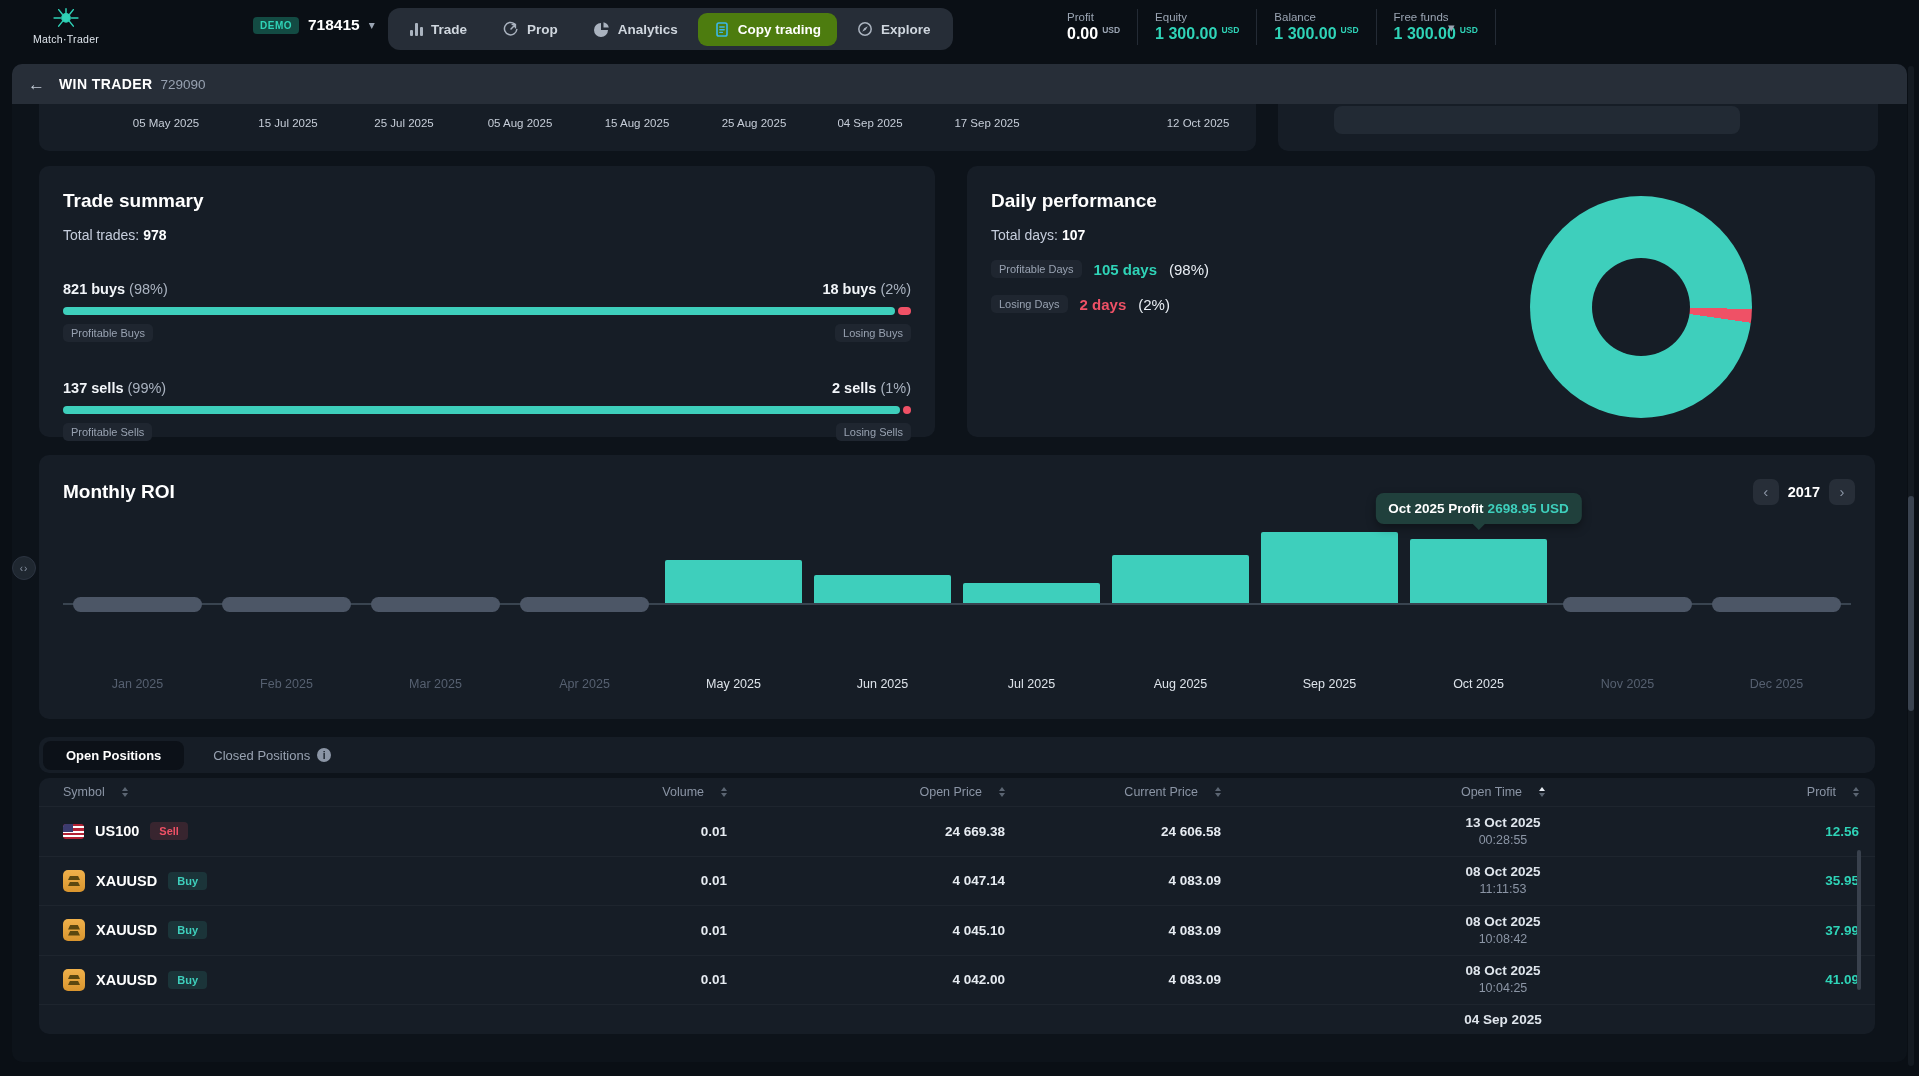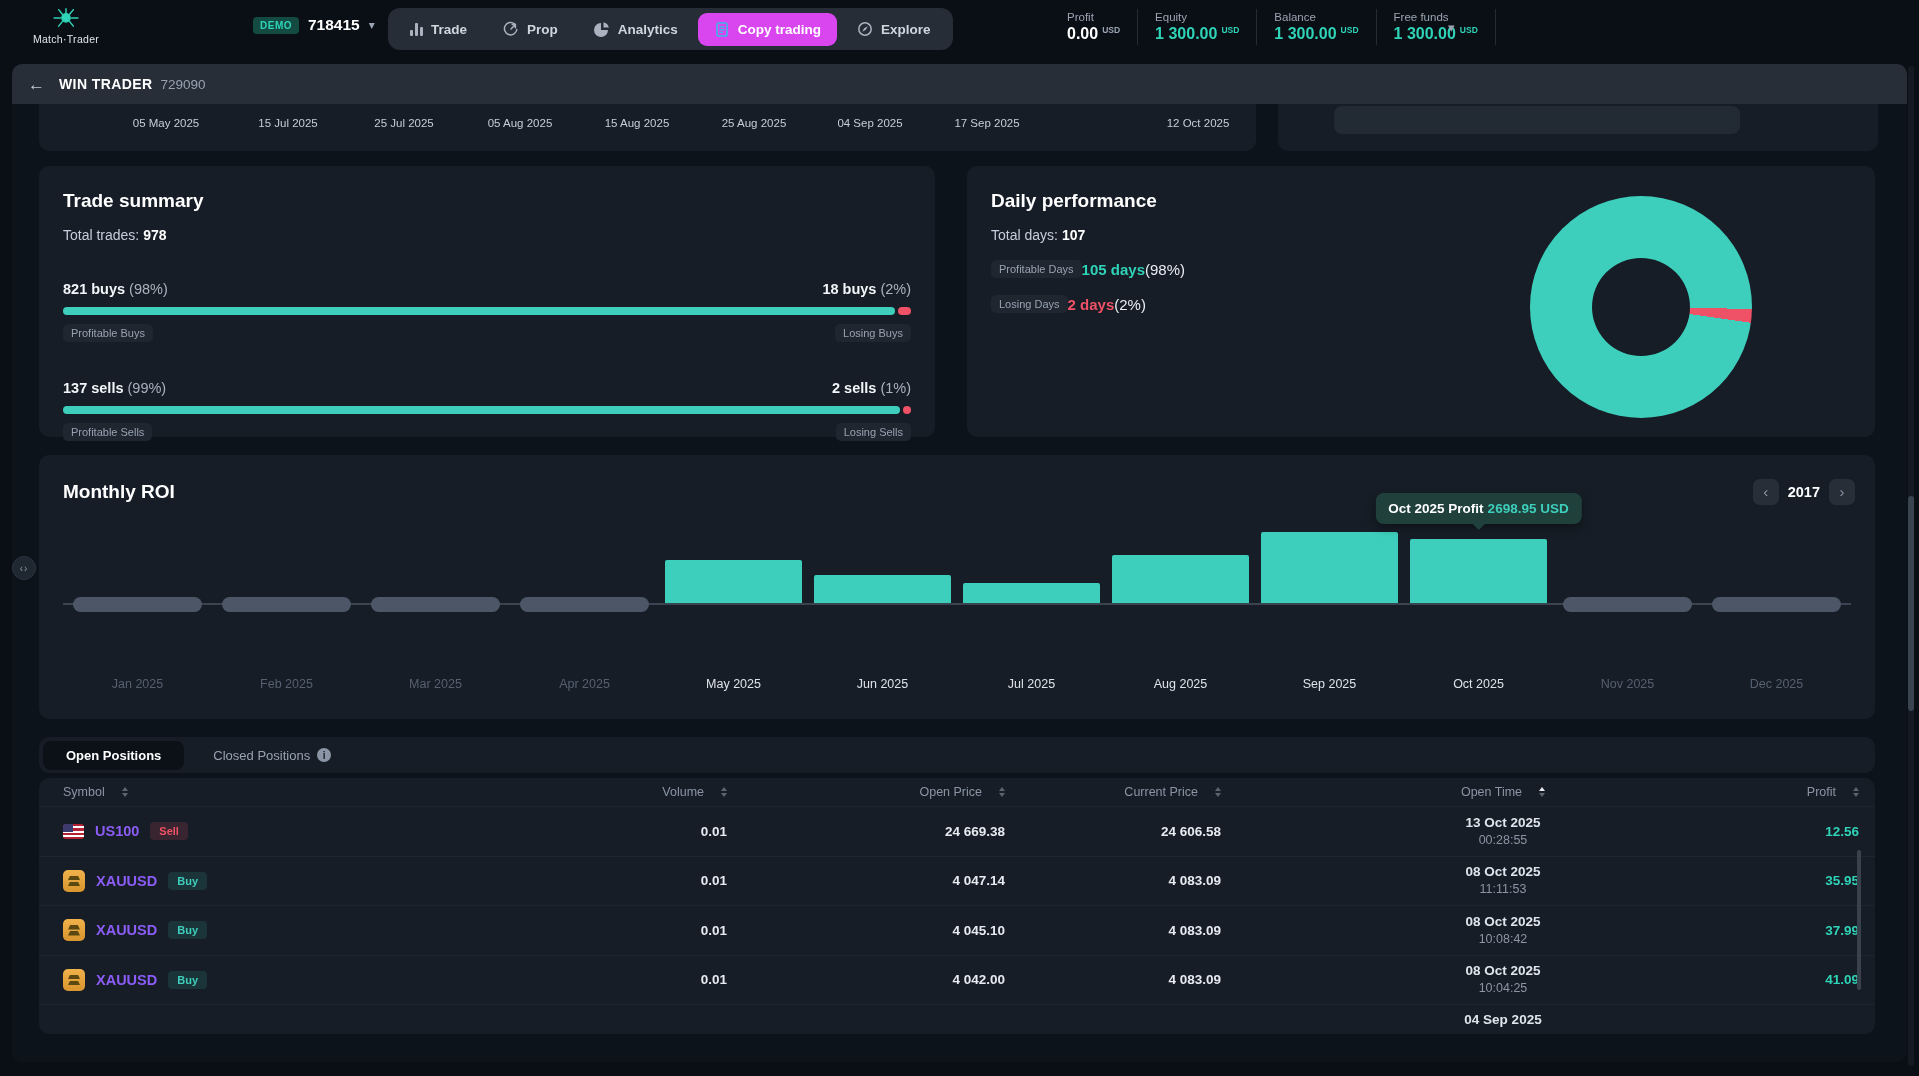--- a/index.html
+++ b/index.html
@@ -14,21 +14,21 @@
   
   .topbar{position:absolute;left:0;top:0;width:1919px;height:60px}
   .brand{position:absolute;left:18px;top:6px;width:96px;text-align:center}
   .brand .name{font-size:10.5px;color:#dfe5ec;letter-spacing:.3px;margin-top:1px}
   .account{position:absolute;left:253px;top:16px;display:flex;align-items:center;gap:9px;cursor:pointer}
   .demo-badge{background:#134b43;color:var(--teal2);font-size:10px;font-weight:700;letter-spacing:.5px;padding:3px 7px;border-radius:4px}
   .acct-num{font-size:15.5px;font-weight:700;color:#fff}
   .caret{color:#9aa4b2;font-size:12px}
   .nav{position:absolute;left:388px;top:8px;height:42px;background:var(--pillbar);border-radius:12px;display:flex;align-items:center;padding:4px 6px;gap:4px}
   .nav-item{display:flex;align-items:center;gap:8px;padding:8px 16px;border-radius:9px;font-size:13.5px;font-weight:600;color:#cfd6de;cursor:pointer;white-space:nowrap}
-  .nav-item.active{background:#d946ef;color:#fff}
+  .nav-item.active{background:#4d7c0f;color:#fff}
   .ic-trade{display:inline-flex;align-items:flex-end;gap:2px;height:13px}
   .ic-trade i{width:3px;background:#aab3bf;border-radius:1px;display:block}
   .ic-trade i:nth-child(1){height:6px}.ic-trade i:nth-child(2){height:13px}.ic-trade i:nth-child(3){height:9px}
   .stats{position:absolute;left:1050px;top:9px;display:flex;align-items:center}
   .stat{padding:2px 17px;border-right:1px solid #242b35}
   .stat .lbl{font-size:11.5px;color:#9aa4b2;margin-bottom:2px;white-space:nowrap}
   .stat .val{font-size:16px;font-weight:700;color:#fff;white-space:nowrap}
   .stat.accent .val{color:var(--teal2)}
   .stat .cur{font-size:8.5px;font-weight:700;vertical-align:top;margin-left:4px;color:#9aa4b2}
   .stat.accent .cur{color:var(--teal2)}
@@ -67,21 +67,21 @@
   .ts-row .big{font-size:14.5px;font-weight:700;color:#f2f5f9}
   .ts-row .pct{font-weight:400;color:#aab3c0;margin-left:4px}
   .pb{display:flex;align-items:center;gap:3px;height:8px}
   .pb .fill{height:8px;border-radius:4px;background:var(--teal)}
   .pb .cap{height:8px;border-radius:4px;background:var(--red)}
   .chip-row{display:flex;justify-content:space-between;margin-top:9px}
   .chip{background:var(--chip);color:#98a2b1;font-size:11px;padding:3px 8px;border-radius:5px;white-space:nowrap}
 
   
   .card-daily{left:967px;top:166px;width:908px;height:271px;padding:24px}
-  .dp-line{display:flex;align-items:center;gap:0;margin-top:17px}
+  .dp-line{display:flex;align-items:center;gap:12px;margin-top:17px}
   .dp-line .v{font-size:15px;font-weight:700}
   .dp-line .v.teal{color:var(--teal2)} .dp-line .v.red{color:var(--red)}
   .dp-line .p{font-size:15px;color:#e8edf3}
   .donut{position:absolute;left:563px;top:30px;width:222px;height:222px;border-radius:50%;
     background:conic-gradient(from 0deg,var(--teal) 0deg 91deg,var(--red) 91deg 98.2deg,var(--teal) 98.2deg 360deg)}
   .donut .hole{position:absolute;inset:62px;border-radius:50%;background:var(--card)}
 
   
   .card-roi{left:39px;top:455px;width:1836px;height:264px}
   .roi-title{position:absolute;left:24px;top:26px}
@@ -112,21 +112,21 @@
   .hcell.r{justify-content:flex-end}.hcell.c{justify-content:center}
   .sort{display:inline-flex;flex-direction:column;gap:2px}
   .sort i{display:block;width:0;height:0;border-left:3.5px solid transparent;border-right:3.5px solid transparent}
   .sort .up{border-bottom:4px solid #5b6572}.sort .dn{border-top:4px solid #5b6572}
   .sort.sorted .up{border-bottom-color:#e6ebf1}
   .trow{height:49.5px;border-top:1px solid var(--sep)}
   .cell{font-size:13.5px;font-weight:600;color:#e6ebf1}
   .cell.r{text-align:right}.cell.c{text-align:center}
   .cell.profit{color:var(--teal2)}
   .symwrap{display:flex;align-items:center;gap:11px}
-  .sym{font-size:14.5px;font-weight:700;color:#8b5cf6}
+  .sym{font-size:14.5px;font-weight:700;color:#ffffff}
   .badge{font-size:11px;font-weight:700;padding:3px 9px;border-radius:4px}
   .badge.sell{background:rgba(239,81,102,.16);color:var(--red)}
   .badge.buy{background:rgba(62,207,188,.13);color:var(--teal)}
   .flag{width:21px;height:15px;border-radius:3px;position:relative;overflow:hidden;flex:none;
     background:repeating-linear-gradient(180deg,#b22234 0 2.2px,#fff 2.2px 4.4px)}
   .flag .canton{position:absolute;left:0;top:0;width:10px;height:8px;background:#3c3b6e}
   .goldic{width:22px;height:22px;border-radius:5px;background:linear-gradient(180deg,#f0b14b,#d9952e);display:flex;flex-direction:column;align-items:center;justify-content:center;gap:1.5px;flex:none}
   .ingot{width:12px;height:4.5px;background:#5b4710;clip-path:polygon(18% 0,82% 0,100% 100%,0 100%)}
   .tdate{font-size:13.5px;font-weight:700;color:#dfe5ec;line-height:1.35}
   .ttime{font-size:12.5px;font-weight:400;color:#8b95a5;line-height:1.35}

